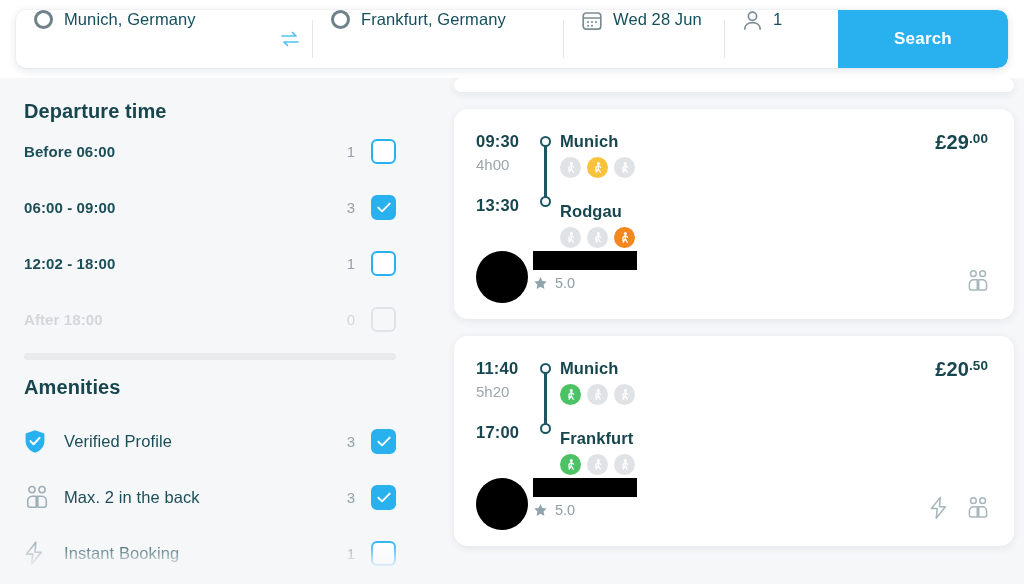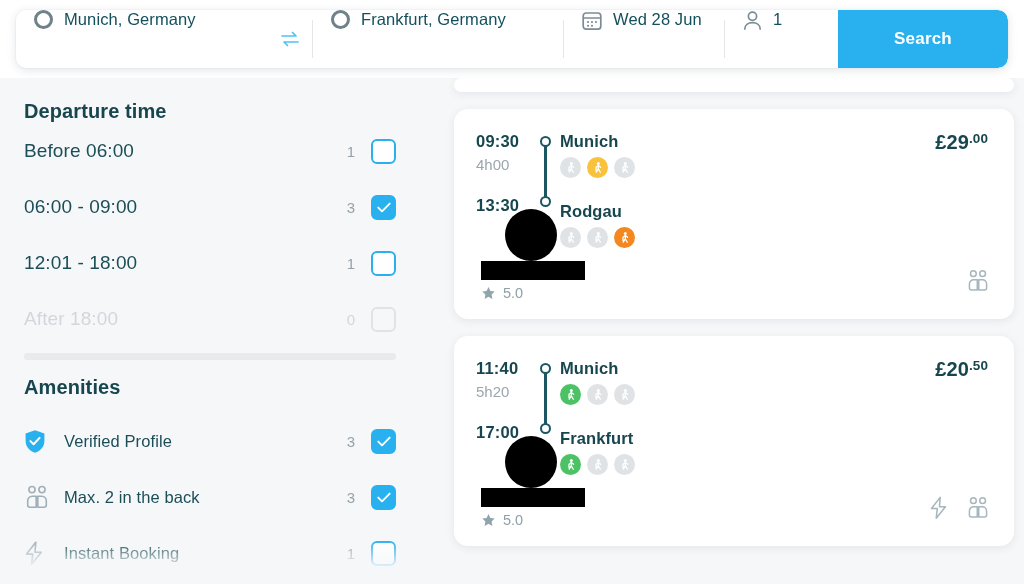--- a/index.html
+++ b/index.html
@@ -78,21 +78,21 @@
   .sec-title {
     font-size: 20px; font-weight: 700; color: #18464f;
     letter-spacing: .1px;
   }
   .filter-row {
     display: flex; align-items: center;
     height: 56px;
   }
   .filter-label {
     flex: 1 1 auto;
-    font-size: 19px; color: #1c4e58; font-weight: 400;
+    font-size: 15px; color: #1c4e58; font-weight: 700;
     letter-spacing: .1px;
   }
   .filter-label.dim { color: #d2d7db; }
   .filter-count {
     font-size: 15px; color: #94a3ab; margin-right: 16px; min-width: 10px; text-align: right;
   }
   .filter-count.dim { color: #d2d7db; }
   .cbx {
     width: 25px; height: 25px; border-radius: 6px;
     border: 2.4px solid #29b0ef;
@@ -175,21 +175,21 @@
   .seat.orange { background: #f4871e; }
   .stop-gap { height: 23px; }
 
   .price {
     position: absolute; right: 26px; top: 22px;
     font-size: 20px; font-weight: 700; color: #18464f;
     letter-spacing: .1px;
   }
   .price .cents { font-size: 13.5px; font-weight: 700; vertical-align: top; }
 
-  .driver { position: absolute; left: 22px; bottom: 16px; display: flex; align-items: center; flex-direction: column; }
+  .driver { position: absolute; left: 22px; bottom: 16px; display: flex; align-items: flex-start; }
   .avatar { width: 52px; height: 52px; border-radius: 50%; background: #000; flex: 0 0 52px; }
   .driver-meta { margin-left: 5px; padding-bottom: 2px; }
   .name-redact { width: 104px; height: 19px; background: #000; margin-bottom: 5px; }
   .rating { display: flex; align-items: center; gap: 7px; }
   .rating-val { font-size: 14.5px; color: #8fa0a8; }
 
   .card-badges {
     position: absolute; right: 24px; bottom: 26px;
     display: flex; align-items: center; gap: 18px;
   }
@@ -268,21 +268,21 @@
       <span class="filter-label">06:00 - 09:00</span>
       <span class="filter-count">3</span>
       <span class="cbx checked">
         <svg class="tick" width="14" height="11" viewBox="0 0 14 11">
             <path d="M1.3 5.6 5 9.3 12.7 1.6" stroke="#fff" stroke-width="1.9" fill="none" stroke-linecap="round" stroke-linejoin="round"></path>
           </svg>
       </span>
     </div>
 
     <div class="filter-row">
-      <span class="filter-label">12:01 - 18:00</span>
+      <span class="filter-label">12:02 - 18:00</span>
       <span class="filter-count">1</span>
       <span class="cbx">
         
       </span>
     </div>
 
     <div class="filter-row">
       <span class="filter-label dim">After 18:00</span>
       <span class="filter-count dim">0</span>
       <span class="cbx disabled">

